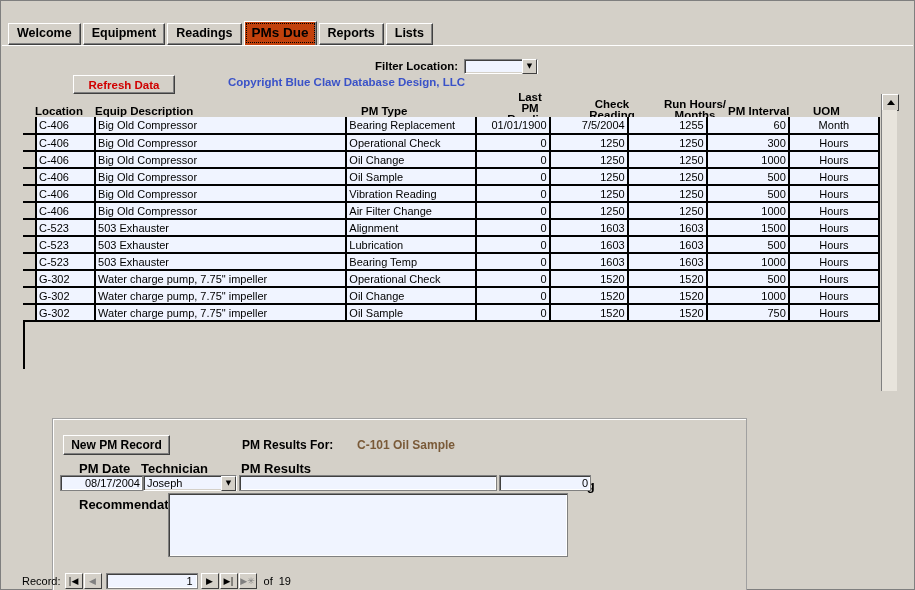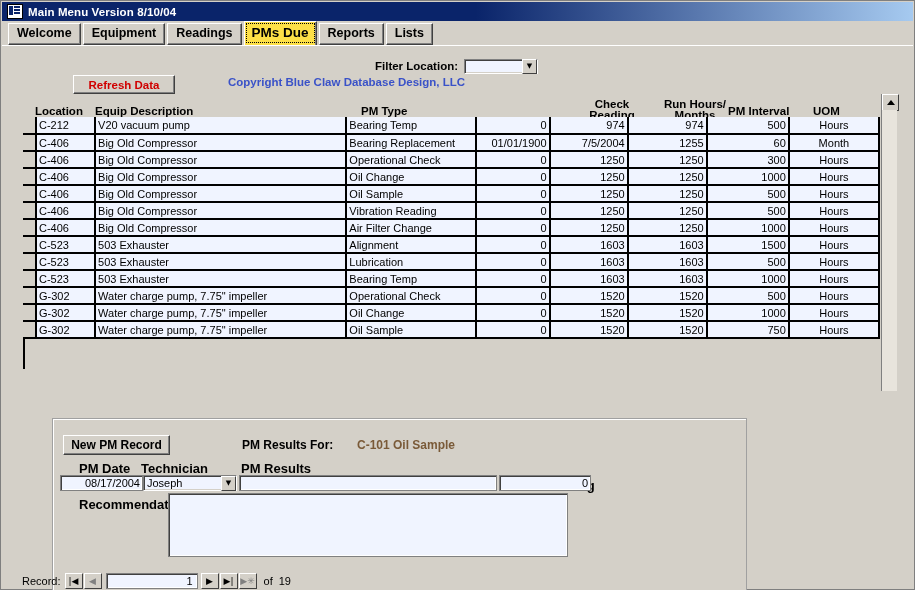--- a/index.html
+++ b/index.html
@@ -43,21 +43,21 @@
   }
   .tab{
     height:20px;line-height:19px;padding:0 8px;margin-right:2px;
     background:#d4d0c8;font-size:12.5px;font-weight:bold;white-space:nowrap;
     border-top:1px solid #fff;border-left:1px solid #fff;
     border-right:1px solid #404040;border-bottom:1px solid #404040;
     box-shadow:inset -1px -1px 0 #808080;
     color:#000;cursor:default;
   }
   .tab.active{
-    height:23px;line-height:21px;background:#fde047;
+    height:23px;line-height:21px;background:#c2410c;
     border-bottom:none;box-shadow:inset -1px 0 0 #808080;
     outline:1px dotted #000;outline-offset:-3px;
     font-size:13.5px;padding:0 7px;
   }
 
   
   .formbody{
     position:absolute;left:1px;top:44px;width:911px;height:543px;
     background:#d4d0c8;
     background-image:radial-gradient(#b8b4ac 0.6px, transparent 0.7px);
@@ -226,24 +226,20 @@
   }
   .nof{margin-left:6px;font-size:11px;}
 
   .glyph{font-family:"DejaVu Sans",sans-serif;}
 </style>
 </head>
 <body>
 
 <div class="app">
 
-  <div class="titlebar">
-    <div class="title-icon"></div>
-    <div class="title-text">Main Menu Version 8/10/04</div>
-  </div>
 
   <div class="tabstrip">
     <div class="tab">Welcome</div>
     <div class="tab">Equipment</div>
     <div class="tab">Readings</div>
     <div class="tab active">PMs Due</div>
     <div class="tab">Reports</div>
     <div class="tab">Lists</div>
   </div>
 
@@ -261,20 +257,25 @@
 
       <div class="btnrow">
         <div class="refresh-btn">Refresh Data</div>
         <div class="copyright">Copyright Blue Claw Database Design, LLC</div>
       </div>
 
       <div class="gridhead">
         <div class="gh" style="left:12px;top:12px;">Location</div>
         <div class="gh" style="left:72px;top:12px;">Equip Description</div>
         <div class="gh" style="left:338px;top:12px;">PM Type</div>
+        <div class="gh" style="left:466px;top:-2px;width:82px;">
+          <div>Last</div>
+          <div>PM</div>
+          <div>Reading</div>
+        </div>
         <div class="gh" style="left:548px;top:5px;width:82px;">
           <div>Check</div>
           <div>Reading</div>
         </div>
         <div class="gh" style="left:629px;top:5px;width:86px;">
           <div>Run Hours/</div>
           <div>Months</div>
         </div>
         <div class="gh" style="left:705px;top:12px;">PM Interval</div>
         <div class="gh" style="left:790px;top:12px;">UOM</div>
@@ -290,31 +291,20 @@
             <col style="width:130px">
               <col style="width:73px">
               <col style="width:78px">
             <col style="width:79px">
               <col style="width:82px">
               <col style="width:90px">
           </colgroup>
           <tbody>
               <tr>
                 <td class="sel"></td>
-                <td class="">C-212</td>
-                <td class="">V20 vacuum pump</td>
-                <td class="">Bearing Temp</td>
-                <td class="num">0</td>
-                <td class="num">974</td>
-                <td class="num">974</td>
-                <td class="num">500</td>
-                <td class="ctr">Hours</td>
-              </tr>
-              <tr>
-                <td class="sel"></td>
                 <td class="">C-406</td>
                 <td class="">Big Old Compressor</td>
                 <td class="">Bearing Replacement</td>
                 <td class="num">01/01/1900</td>
                 <td class="num">7/5/2004</td>
                 <td class="num">1255</td>
                 <td class="num">60</td>
                 <td class="ctr">Month</td>
               </tr>
               <tr>

